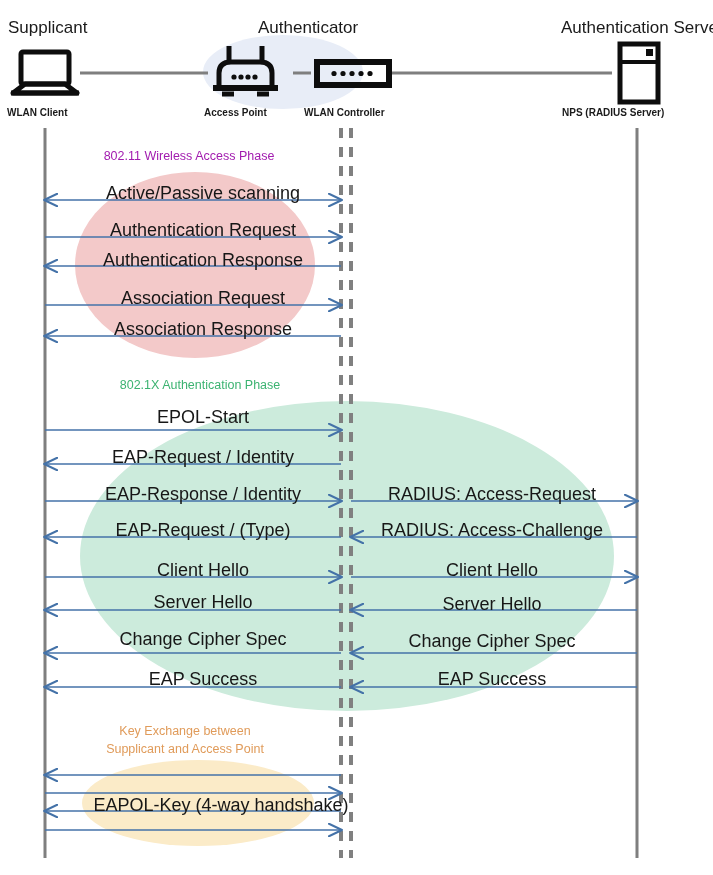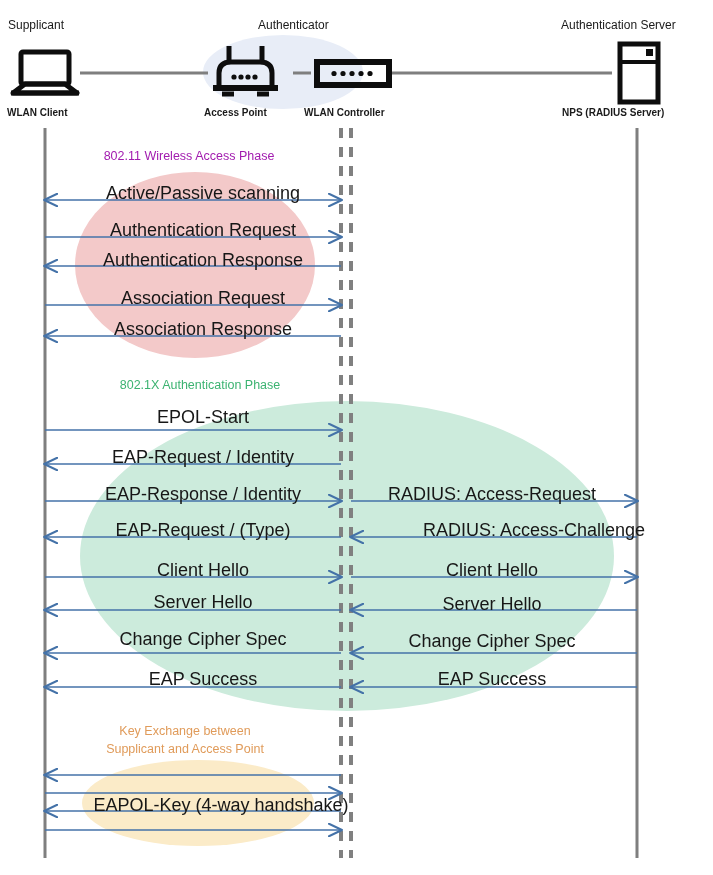--- a/index.html
+++ b/index.html
@@ -4,21 +4,21 @@
 <style>
   html,body{margin:0;padding:0;}
   body{
     width:713px;height:875px;background:#ffffff;
     font-family:"Liberation Sans","DejaVu Sans",sans-serif;
     overflow:hidden;position:relative;
   }
   #stage{position:absolute;left:0;top:0;width:713px;height:875px;}
   svg.layer{position:absolute;left:0;top:0;width:713px;height:875px;}
   .hdr-title{
-    position:absolute;font-size:12px;color:#1a1a1a;white-space:nowrap;
+    position:absolute;font-size:17px;color:#1a1a1a;white-space:nowrap;
   }
   .hdr-sub{
     position:absolute;font-size:10px;color:#1a1a1a;white-space:nowrap;font-weight:bold;
   }
   .msg-label{
     position:absolute;font-size:18px;color:#171717;white-space:nowrap;
     text-align:center;transform:translateX(-50%);
   }
   .phase-label{
     position:absolute;font-size:12.5px;white-space:nowrap;font-weight:500;
@@ -154,21 +154,21 @@
       <div class="msg-label" style="left: 203px; top: 319px;">Association Response</div>
       <div class="msg-label" style="left: 203px; top: 407px;">EPOL-Start</div>
       <div class="msg-label" style="left: 203px; top: 447px;">EAP-Request / Identity</div>
       <div class="msg-label" style="left: 203px; top: 484px;">EAP-Response / Identity</div>
       <div class="msg-label" style="left: 203px; top: 520px;">EAP-Request / (Type)</div>
       <div class="msg-label" style="left: 203px; top: 560px;">Client Hello</div>
       <div class="msg-label" style="left: 203px; top: 592px;">Server Hello</div>
       <div class="msg-label" style="left: 203px; top: 629px;">Change Cipher Spec</div>
       <div class="msg-label" style="left: 203px; top: 669px;">EAP Success</div>
       <div class="msg-label" style="left: 492px; top: 484px;">RADIUS: Access-Request</div>
-      <div class="msg-label" style="left: 492px; top: 520px; margin-left: 42px;">RADIUS: Access-Challenge</div>
+      <div class="msg-label" style="left: 492px; top: 520px;">RADIUS: Access-Challenge</div>
       <div class="msg-label" style="left: 492px; top: 560px;">Client Hello</div>
       <div class="msg-label" style="left: 492px; top: 594px;">Server Hello</div>
       <div class="msg-label" style="left: 492px; top: 631px;">Change Cipher Spec</div>
       <div class="msg-label" style="left: 492px; top: 669px;">EAP Success</div>
       <div class="msg-label" style="left: 221px; top: 795px;">EAPOL-Key (4-way handshake)</div>
     </div>
 
 </div>
 
 </body></html>

